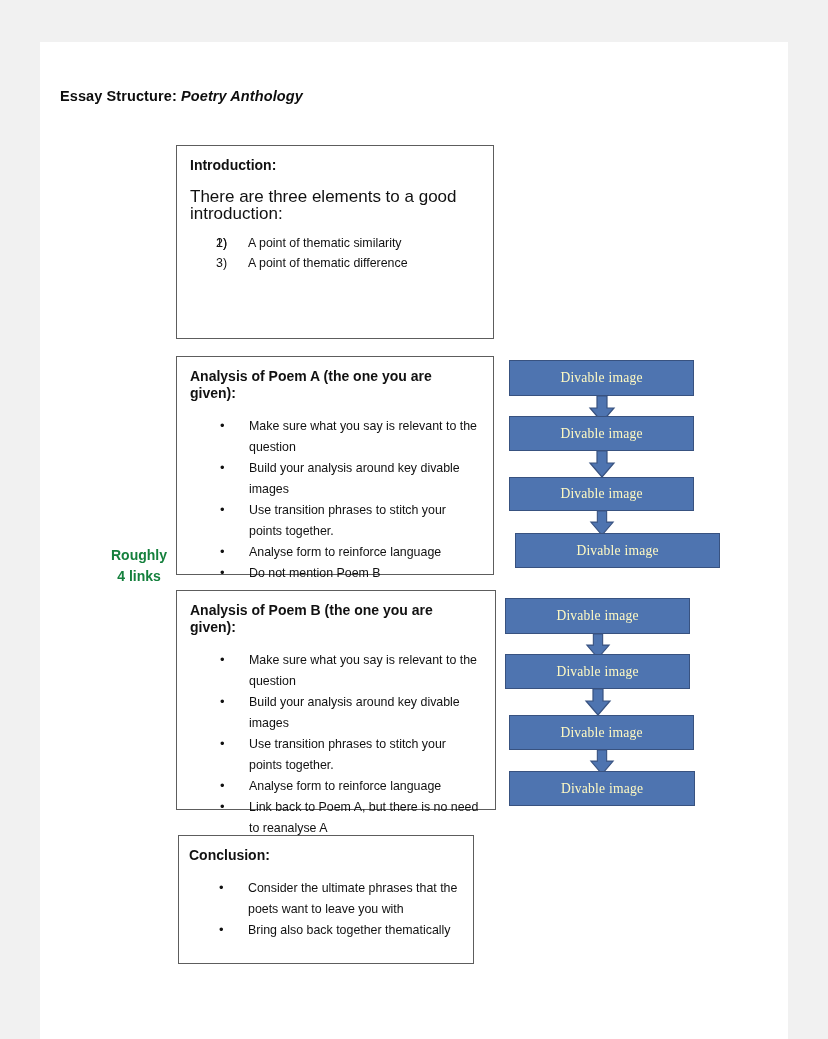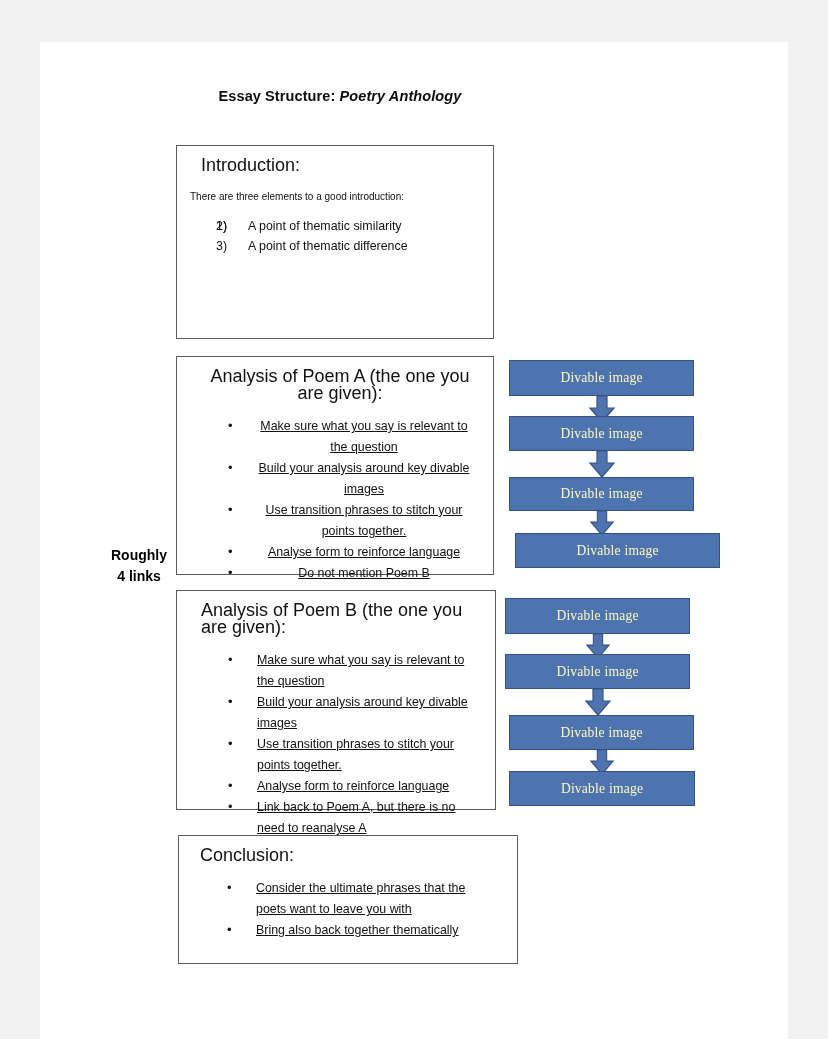--- a/index.html
+++ b/index.html
@@ -23,59 +23,58 @@
     height: 997px;
     background: #ffffff;
   }
 
   
   .doc-title {
     position: absolute;
     left: 0;
     top: 46px;
     width: 560px;
-    text-align: center;
     font-size: 14.5px;
     font-weight: bold;
     color: #0d0d0d;
     letter-spacing: .1px;
     padding-left: 20px;
   }
   .doc-title .ital { font-style: italic; }
 
   
   .side-note {
     position: absolute;
     left: 46px;
     top: 503px;
     width: 106px;
     text-align: center;
     font-size: 14px;
     font-weight: bold;
     line-height: 21px;
-    color: #000000;
+    color: #15803d;
   }
 
   
   .tbox {
     position: absolute;
     box-sizing: border-box;
     border: 1.4px solid #5d5d5d;
     background: #ffffff;
     padding: 11px 14px 10px 13px;
     color: #111111;
   }
   .tbox .head {
-    font-size: 18px;
-    font-weight: normal;
+    font-size: 14px;
+    font-weight: bold;
     line-height: 17px;
-    margin: 0 0 14px 11px;
+    margin: 0 0 14px 0;
   }
   .tbox .lead {
-    font-size: 10px;
+    font-size: 17px;
     line-height: 17px;
     margin: 0 0 12px 0;
   }
 
   
   ol.num {
     margin: 0;
     padding: 0;
     list-style: none;
   }
@@ -87,24 +86,23 @@
     margin-bottom: 0px;
   }
   ol.num li .mk {
     position: absolute;
     left: 26px;
     top: 0;
   }
 
   
   ul.bul {
-    margin: 8px;
+    margin: 0;
     padding: 0;
     list-style: none;
-    text-decoration: underline;
   }
   ul.bul li {
     position: relative;
     font-size: 12.4px;
     line-height: 21px;
     padding-left: 59px;
     margin-bottom: 0px;
   }
   ul.bul li::before {
     content: "\2022";
@@ -152,21 +150,21 @@
   <div class="tbox" style="left:136px; top:103px; width:318px; height:194px;">
     <div class="head">Introduction:</div>
     <div class="lead">There are three elements to a good introduction:</div>
     <ol class="num">
       <li><span class="mk">1)</span></li>
       <li><span class="mk">2)</span><span>A point of thematic similarity</span></li>
       <li><span class="mk">3)</span><span>A point of thematic difference</span></li>
     </ol>
   </div>
 
-  <div class="tbox" style="left:136px; top:314px; width:318px; height:219px;text-align:center;">
+  <div class="tbox" style="left:136px; top:314px; width:318px; height:219px;">
     <div class="head">Analysis of Poem A (the one you are given):</div>
     <ul class="bul">
       <li>Make sure what you say is relevant to the question</li>
       <li>Build your analysis around key divable images</li>
       <li>Use transition phrases to stitch your points together.</li>
       <li>Analyse form to reinforce language</li>
       <li>Do not mention Poem B</li>
     </ul>
   </div>
 
@@ -174,21 +172,21 @@
     <div class="head">Analysis of Poem B (the one you are given):</div>
     <ul class="bul">
       <li>Make sure what you say is relevant to the question</li>
       <li>Build your analysis around key divable images</li>
       <li>Use transition phrases to stitch your points together.</li>
       <li>Analyse form to reinforce language</li>
       <li>Link back to Poem A, but there is no need to reanalyse A</li>
     </ul>
   </div>
 
-  <div class="tbox" style="left:138px; top:793px; width:340px; height:129px;padding-left:10px;">
+  <div class="tbox" style="left:138px; top:793px; width:296px; height:129px;padding-left:10px;">
     <div class="head">Conclusion:</div>
     <ul class="bul">
       <li>Consider the ultimate phrases that the poets want to leave you with</li>
       <li>Bring also back together thematically</li>
     </ul>
   </div>
 
   <div>
     <div class="flow-box" style="left:469px; top:318px; width:185px; height:36px;">Divable image</div>
     <svg class="flow-arrow" viewBox="0 0 28 28" style="left:548px; top:353px; width:28px; height:28px;">

